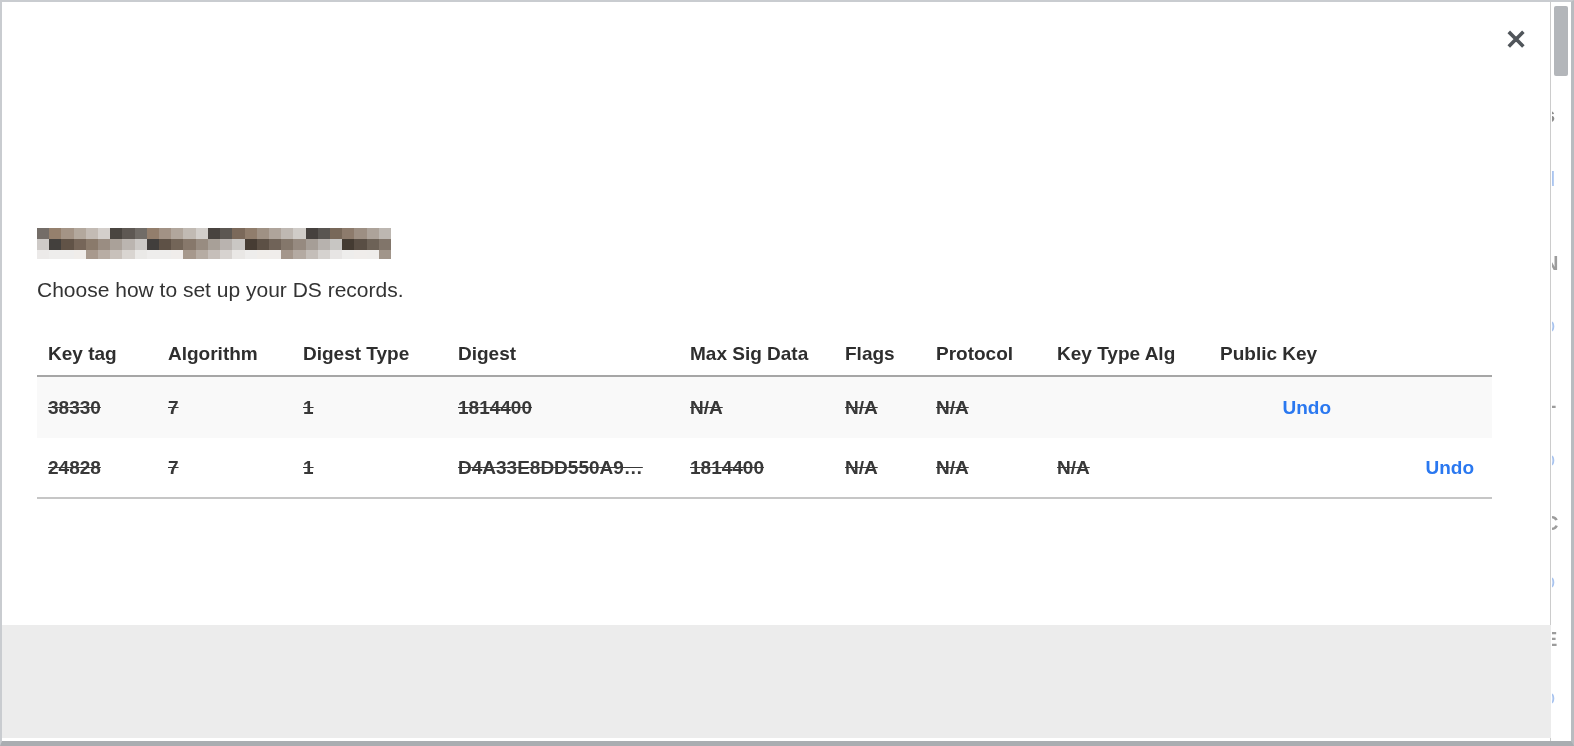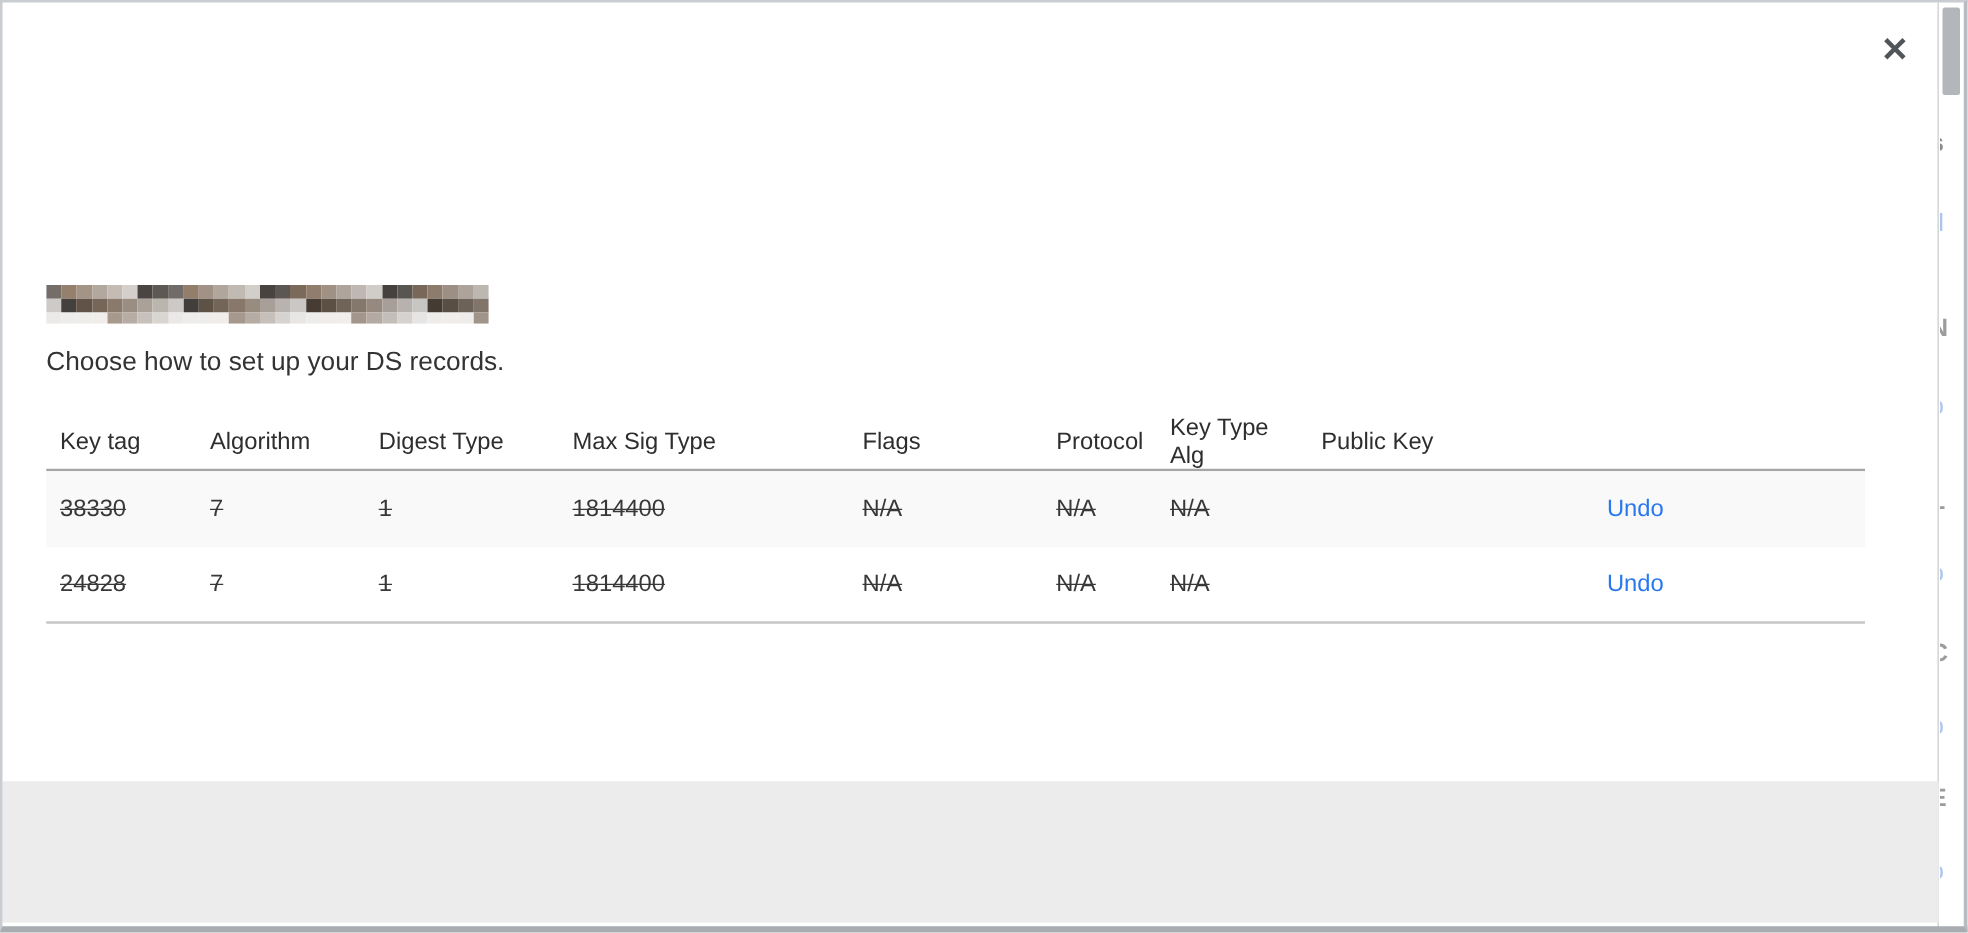--- a/index.html
+++ b/index.html
@@ -54,20 +54,21 @@
   .subtitle {
     position:absolute; left:35px; top:276px;
     font-size:21px; color:#333333;
   }
   
   .table { position:absolute; left:35px; top:330px; width:1455px; }
   .thead, .trow {
     display:grid;
     grid-template-columns:120px 135px 155px 232px 155px 91px 121px 163px 140px 1fr;
     align-items:center;
+    font-weight:bold;
   }
   .thead { height:45px; border-bottom:2px solid #a6a6a6; }
   .thead .cell { font-size:19px; color:#2e2e2e; padding-left:11px; }
   .trow { height:61px; font-size:19px; color:#383838; }
   .trow .cell { padding-left:11px; }
   .trow.r1 { background:#f9f9f9; }
   .trow.r2 { background:#ffffff; border-bottom:2px solid #c6c6c6; }
   .strike { text-decoration:line-through; }
   .cell.cu { text-align:right; padding-right:18px; padding-left:0; }
   a.undo { color:#2a78f0; text-decoration:none; cursor:pointer; }
@@ -195,41 +196,43 @@
       <div style="background: rgb(161, 149, 138);"></div>
     </div>
 
   <div class="subtitle">Choose how to set up your DS records.</div>
 
   <div class="table">
     <div class="thead" id="thead">
         <div class="cell">Key tag</div>
         <div class="cell">Algorithm</div>
         <div class="cell">Digest Type</div>
-        <div class="cell">Max Sig Type</div>
+        <div class="cell">Digest</div>
+        <div class="cell">Max Sig Data</div>
         <div class="cell">Flags</div>
         <div class="cell">Protocol</div>
         <div class="cell">Key Type Alg</div>
         <div class="cell">Public Key</div>
       </div>
     <div class="trow r1" id="row0">
         <div class="cell"><span class="strike">38330</span></div>
         <div class="cell"><span class="strike">7</span></div>
         <div class="cell"><span class="strike">1</span></div>
         <div class="cell"><span class="strike">1814400</span></div>
         <div class="cell"><span class="strike">N/A</span></div>
         <div class="cell"><span class="strike">N/A</span></div>
         <div class="cell"><span class="strike">N/A</span></div>
         <div class="cell"><span></span></div>
         <div class="cell cu"><a class="undo">Undo</a></div>
       </div>
     <div class="trow r2" id="row1">
         <div class="cell"><span class="strike">24828</span></div>
         <div class="cell"><span class="strike">7</span></div>
         <div class="cell"><span class="strike">1</span></div>
+        <div class="cell"><span class="strike">D4A33E8DD550A9…</span></div>
         <div class="cell"><span class="strike">1814400</span></div>
         <div class="cell"><span class="strike">N/A</span></div>
         <div class="cell"><span class="strike">N/A</span></div>
         <div class="cell"><span class="strike">N/A</span></div>
         <div class="cell"><span></span></div>
         <div class="cell cu"><a class="undo">Undo</a></div>
       </div>
   </div>
 
 

